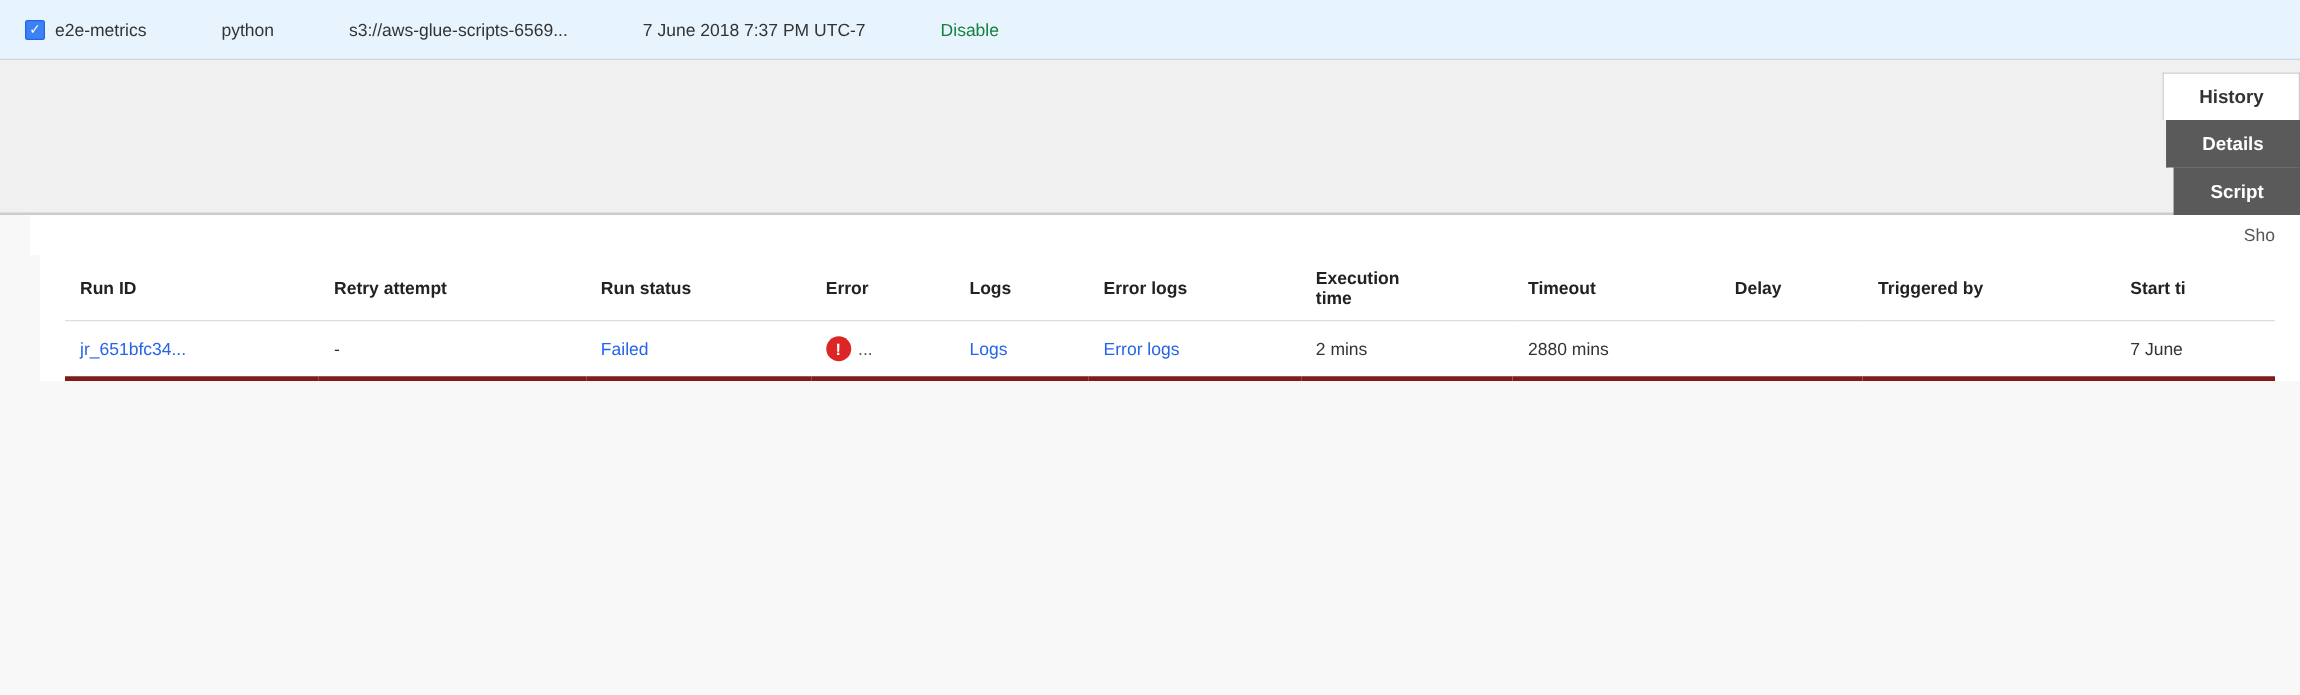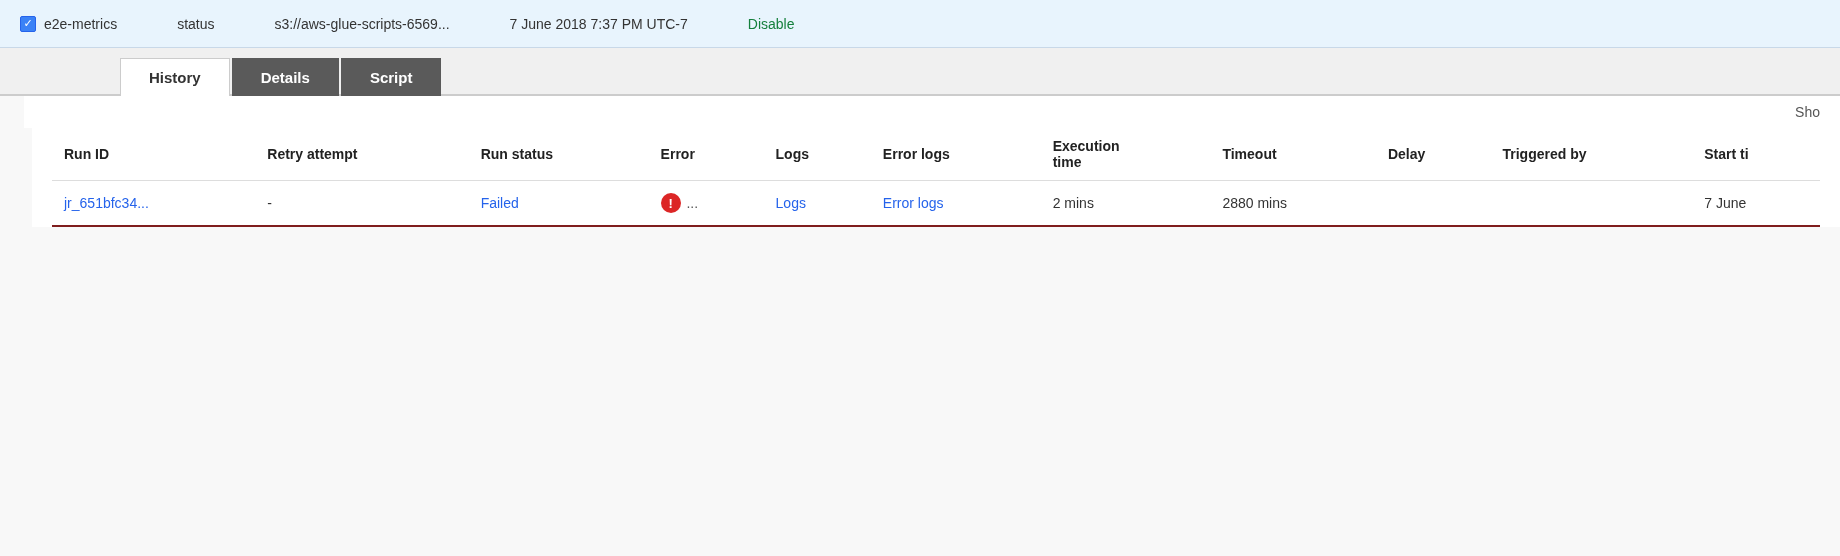--- a/index.html
+++ b/index.html
@@ -48,20 +48,21 @@
     }
 
     
     .tabs-container {
       background: #f0f0f0;
       border-bottom: 2px solid #ccc;
       display: flex;
       align-items: flex-end;
       padding-left: 120px;
       padding-top: 8px;
+      flex-direction: column;
     }
     .tab {
       padding: 10px 28px;
       cursor: pointer;
       font-size: 15px;
       font-weight: 600;
       border: 1px solid transparent;
       border-bottom: none;
       position: relative;
       top: 2px;
@@ -105,21 +106,21 @@
     thead tr th {
       text-align: left;
       font-weight: 700;
       color: #222;
       padding: 10px 12px;
       border-bottom: 1px solid #ddd;
       white-space: nowrap;
     }
     tbody tr td {
       padding: 12px 12px;
-      border-bottom: 2px solid #7f1d1d;
+      border-bottom: 4px solid #7f1d1d;
       vertical-align: middle;
       white-space: nowrap;
     }
     .link-blue {
       color: #2563eb;
       cursor: pointer;
       text-decoration: none;
     }
     .dash-cell { color: #333; }
 
@@ -157,21 +158,21 @@
   </style>
 </head>
 <body>
 
 <div class="top-bar">
   <div class="top-bar-item">
     <div class="checkbox-icon">✓</div>
     <span>e2e-metrics</span>
   </div>
   <div class="top-bar-item">
-    <span>status</span>
+    <span>python</span>
   </div>
   <div class="top-bar-item">
     <span>s3://aws-glue-scripts-6569...</span>
   </div>
   <div class="top-bar-item">
     <span>7 June 2018 7:37 PM UTC-7</span>
   </div>
   <div class="top-bar-item">
     <a class="disable-link">Disable</a>
   </div>

